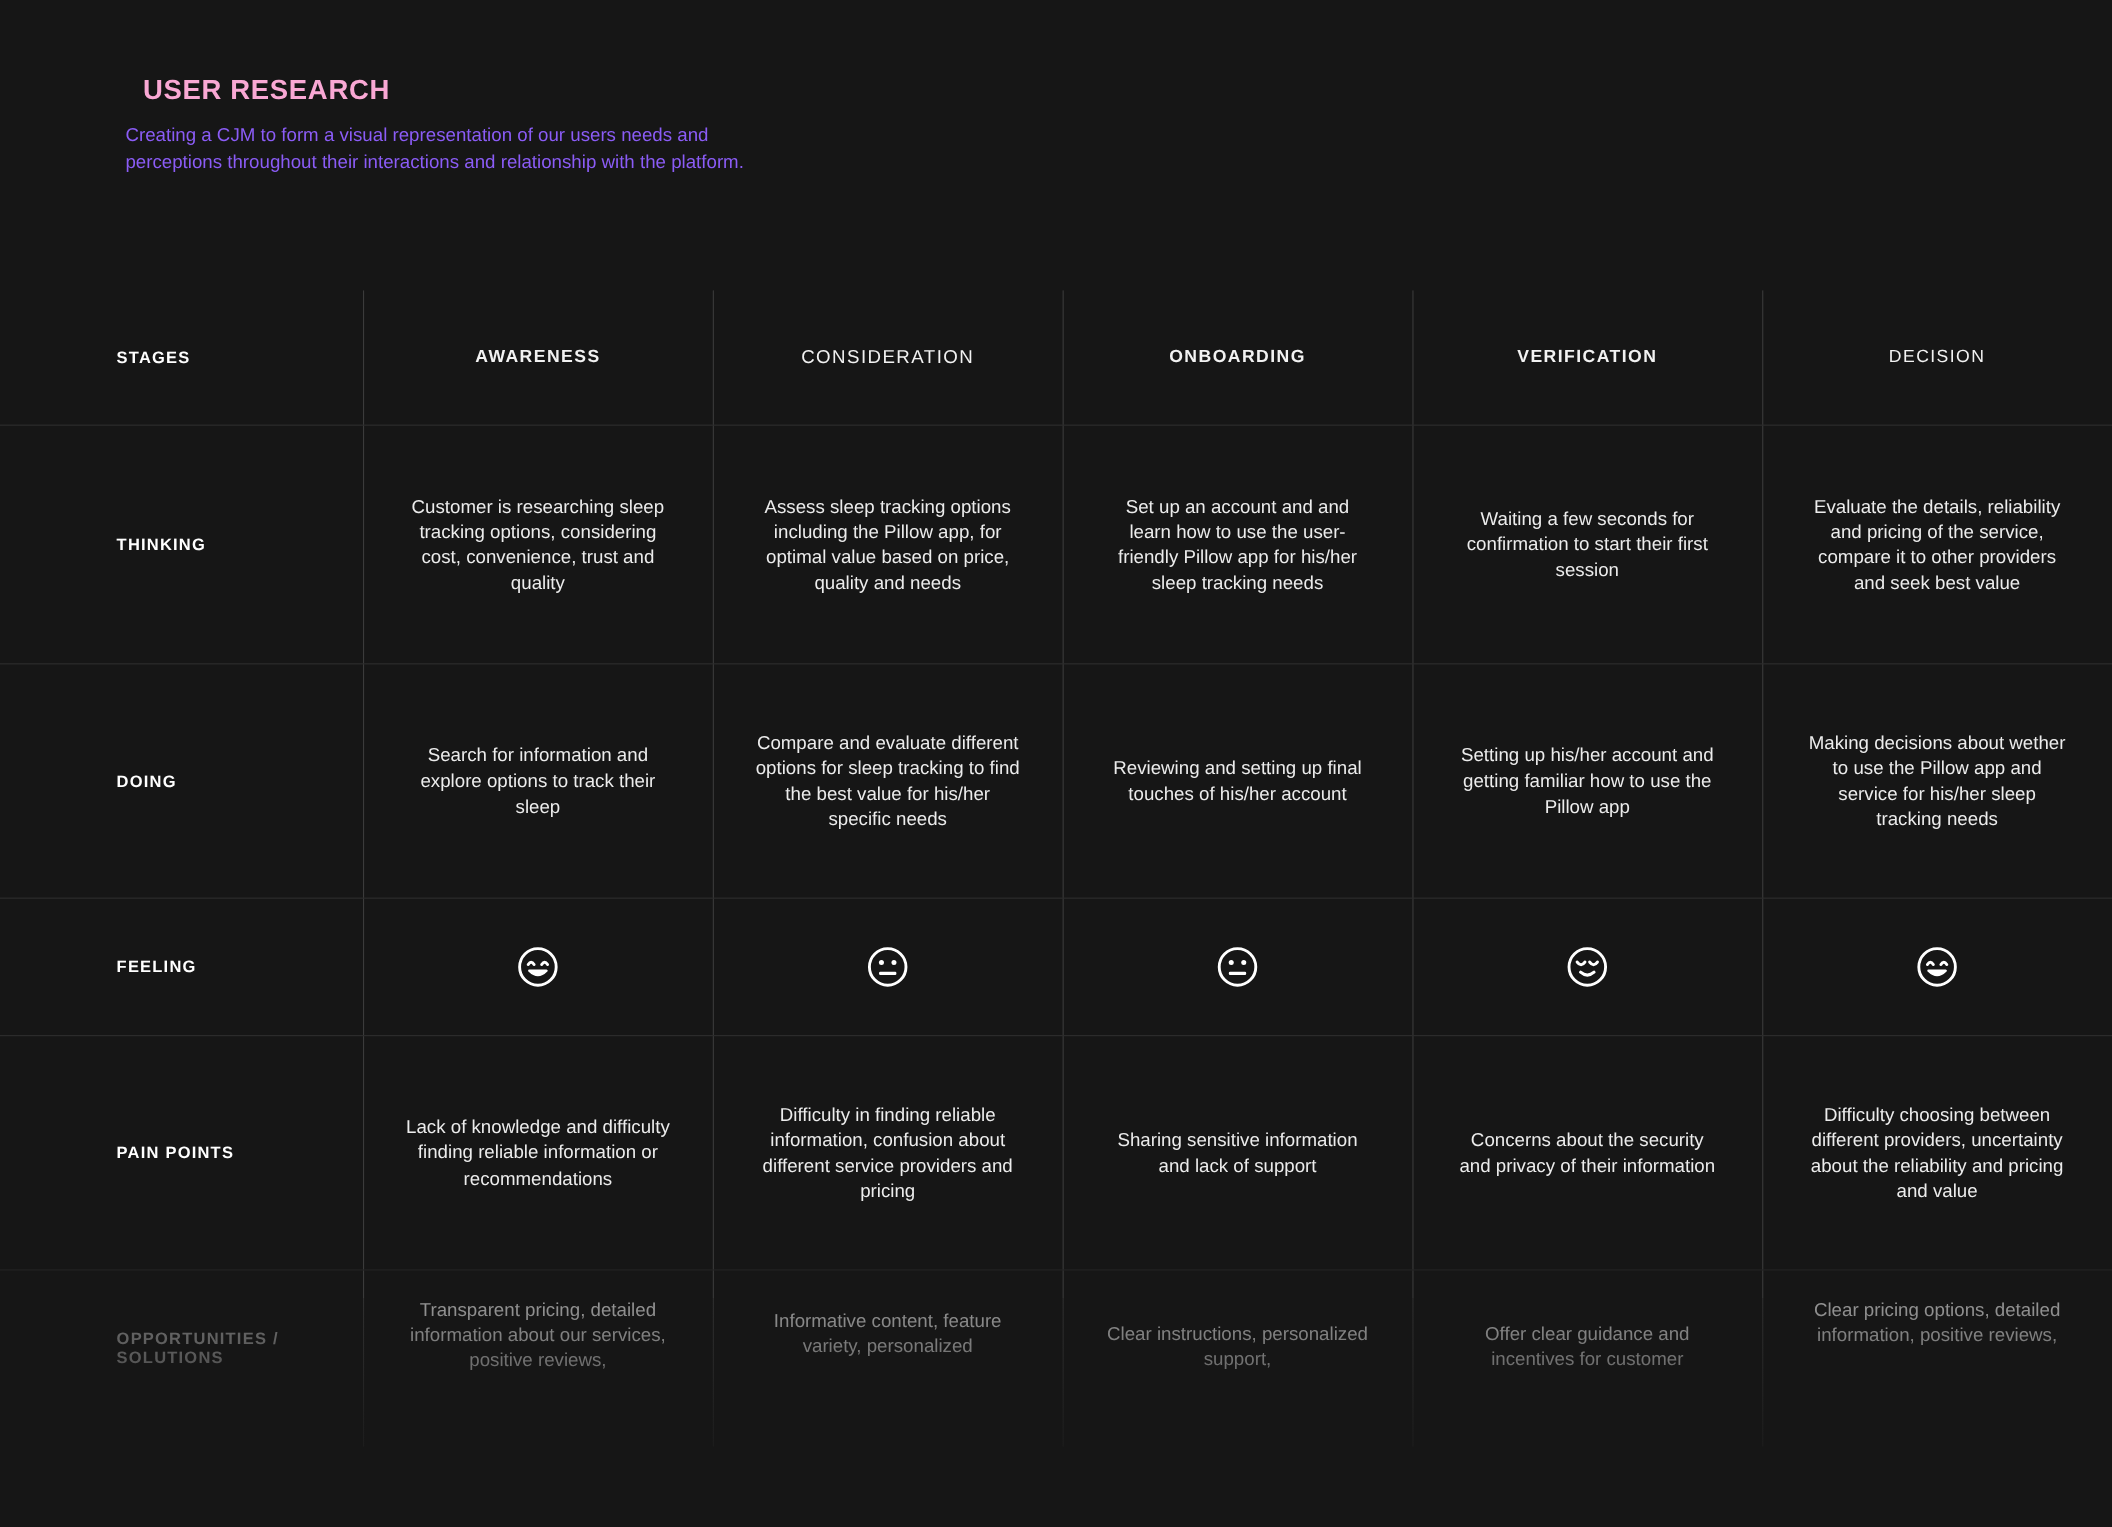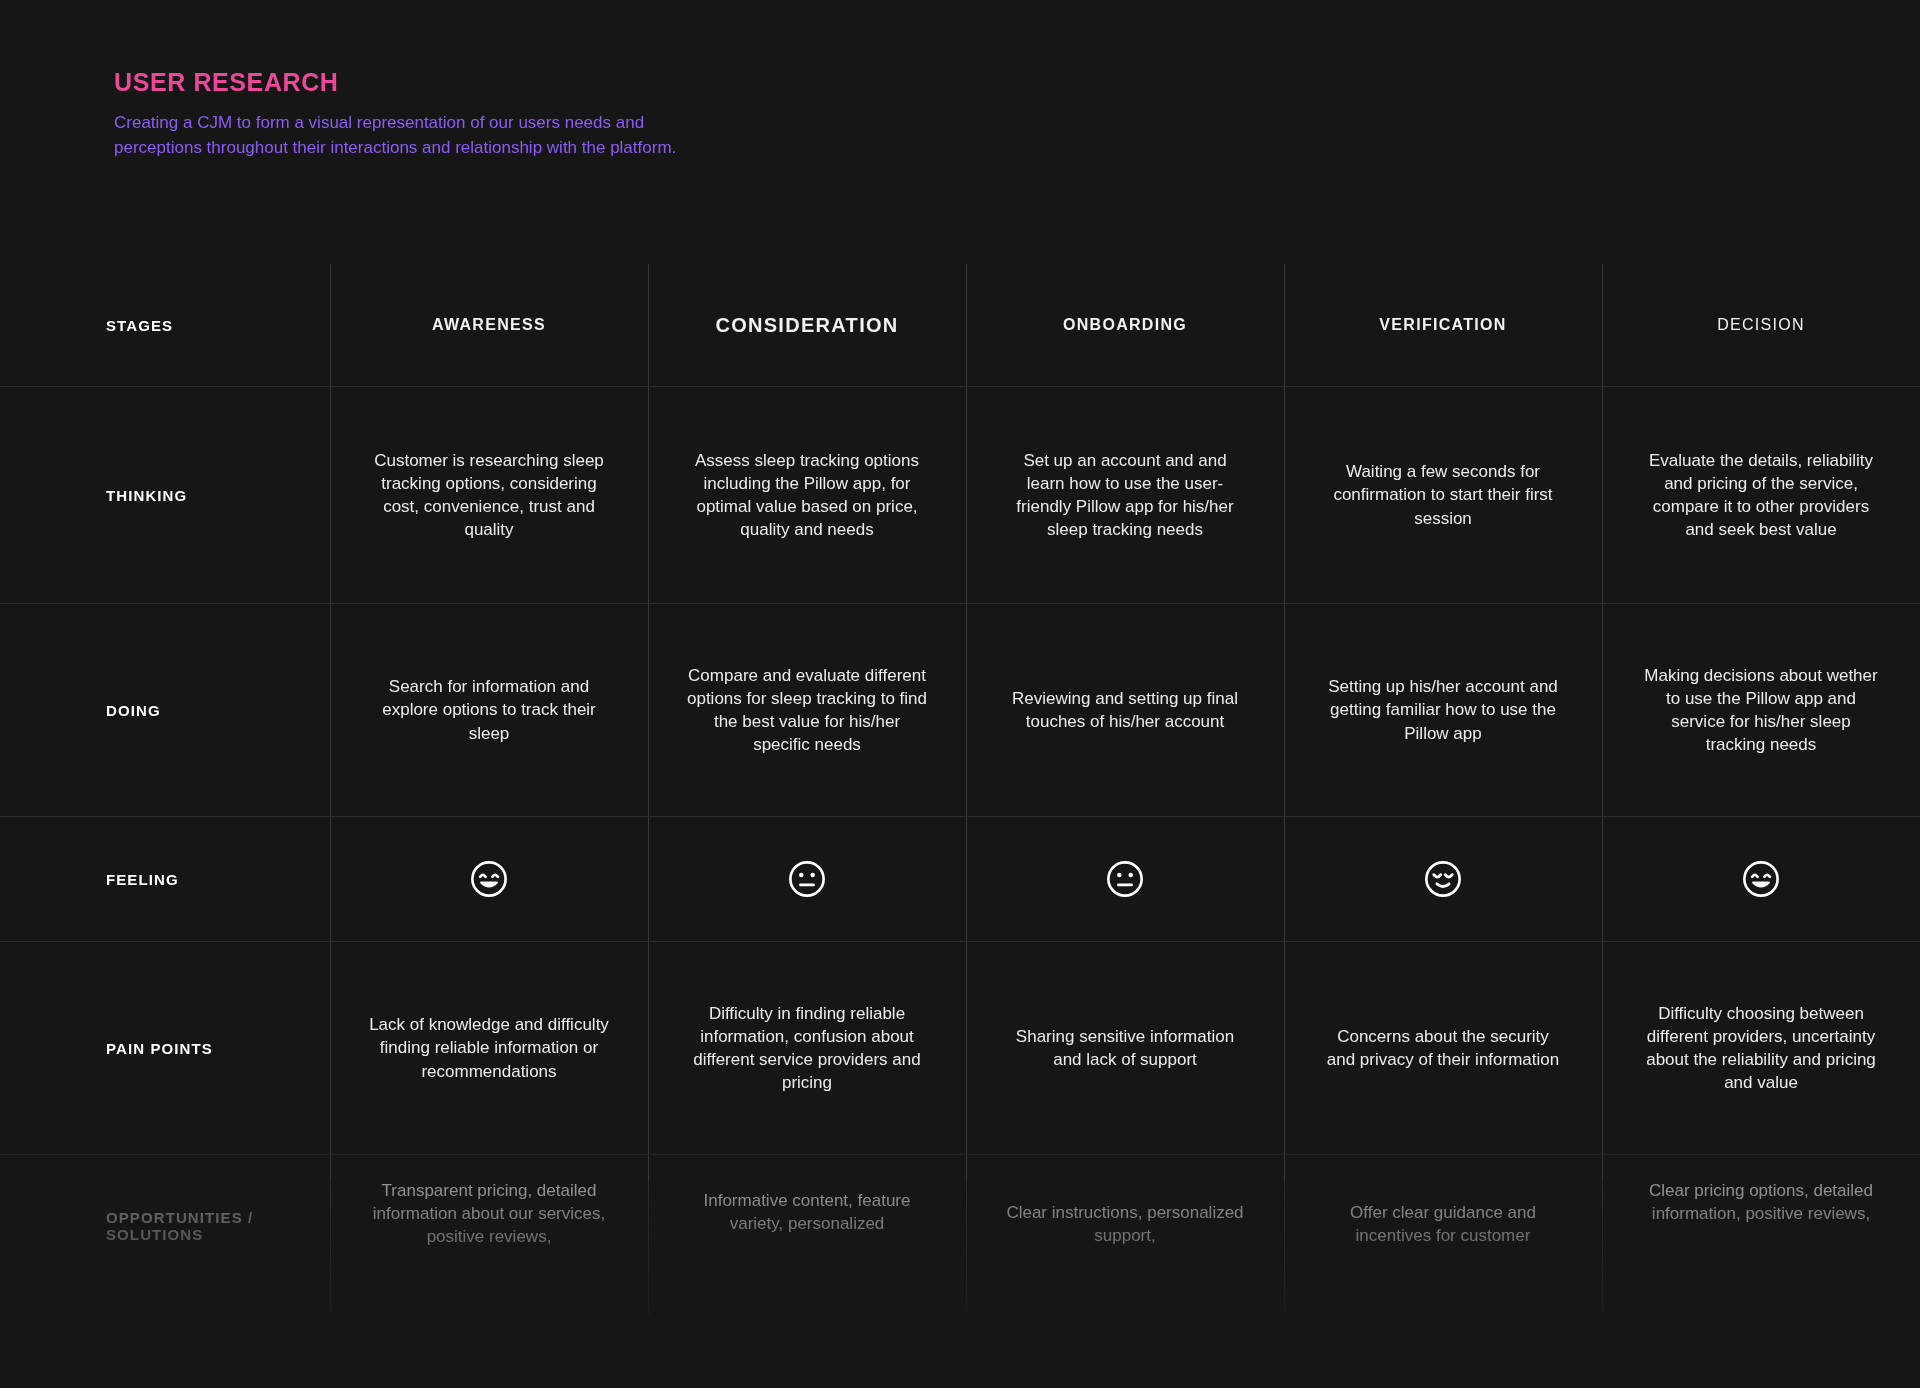--- a/index.html
+++ b/index.html
@@ -22,22 +22,23 @@
   .header {
     position: absolute;
     left: 114px;
     top: 68px;
     width: 800px;
   }
   .header-title {
     font-size: 25px;
     font-weight: bold;
     letter-spacing: 0.6px;
-    color: #ec4899;
+    color: #f9a8d4;
     margin-bottom: 14px;
+    margin-left: 16px;
   }
   .header-sub {
     font-size: 17px;
     line-height: 1.45;
     color: #8b5cf6;
     font-weight: 400;
   }
 
   
   .cjm {
@@ -122,21 +123,21 @@
   <div class="header-sub">
     <div>Creating a CJM to form a visual representation of our users needs and</div>
     <div>perceptions throughout their interactions and relationship with the platform.</div>
   </div>
 </div>
 
 <div class="cjm">
 
   <div class="cell row-label" style="height:122px">STAGES</div>
   <div class="cell sep r-head-c" style="height:122px;font-size:16px;font-weight:bold;letter-spacing:1.3px">AWARENESS</div>
-  <div class="cell sep r-head-c" style="height:122px;font-size:20px;font-weight:bold;letter-spacing:1.3px">CONSIDERATION</div>
+  <div class="cell sep r-head-c" style="height:122px;font-size:17px;font-weight:normal;letter-spacing:1.3px">CONSIDERATION</div>
   <div class="cell sep r-head-c" style="height:122px;font-size:16px;font-weight:bold;letter-spacing:1.3px">ONBOARDING</div>
   <div class="cell sep r-head-c" style="height:122px;font-size:16px;font-weight:bold;letter-spacing:1.3px">VERIFICATION</div>
   <div class="cell sep r-head-c" style="height:122px;font-size:16px;font-weight:normal;letter-spacing:1.3px">DECISION</div>
 
   <div class="row-line"></div>
 
   <div class="cell row-label" style="height:216px">THINKING</div>
   <div class="cell sep" style="height:216px">
       <span class="body-text">Customer is researching sleep tracking options, considering cost, convenience, trust and quality</span>
     </div>

